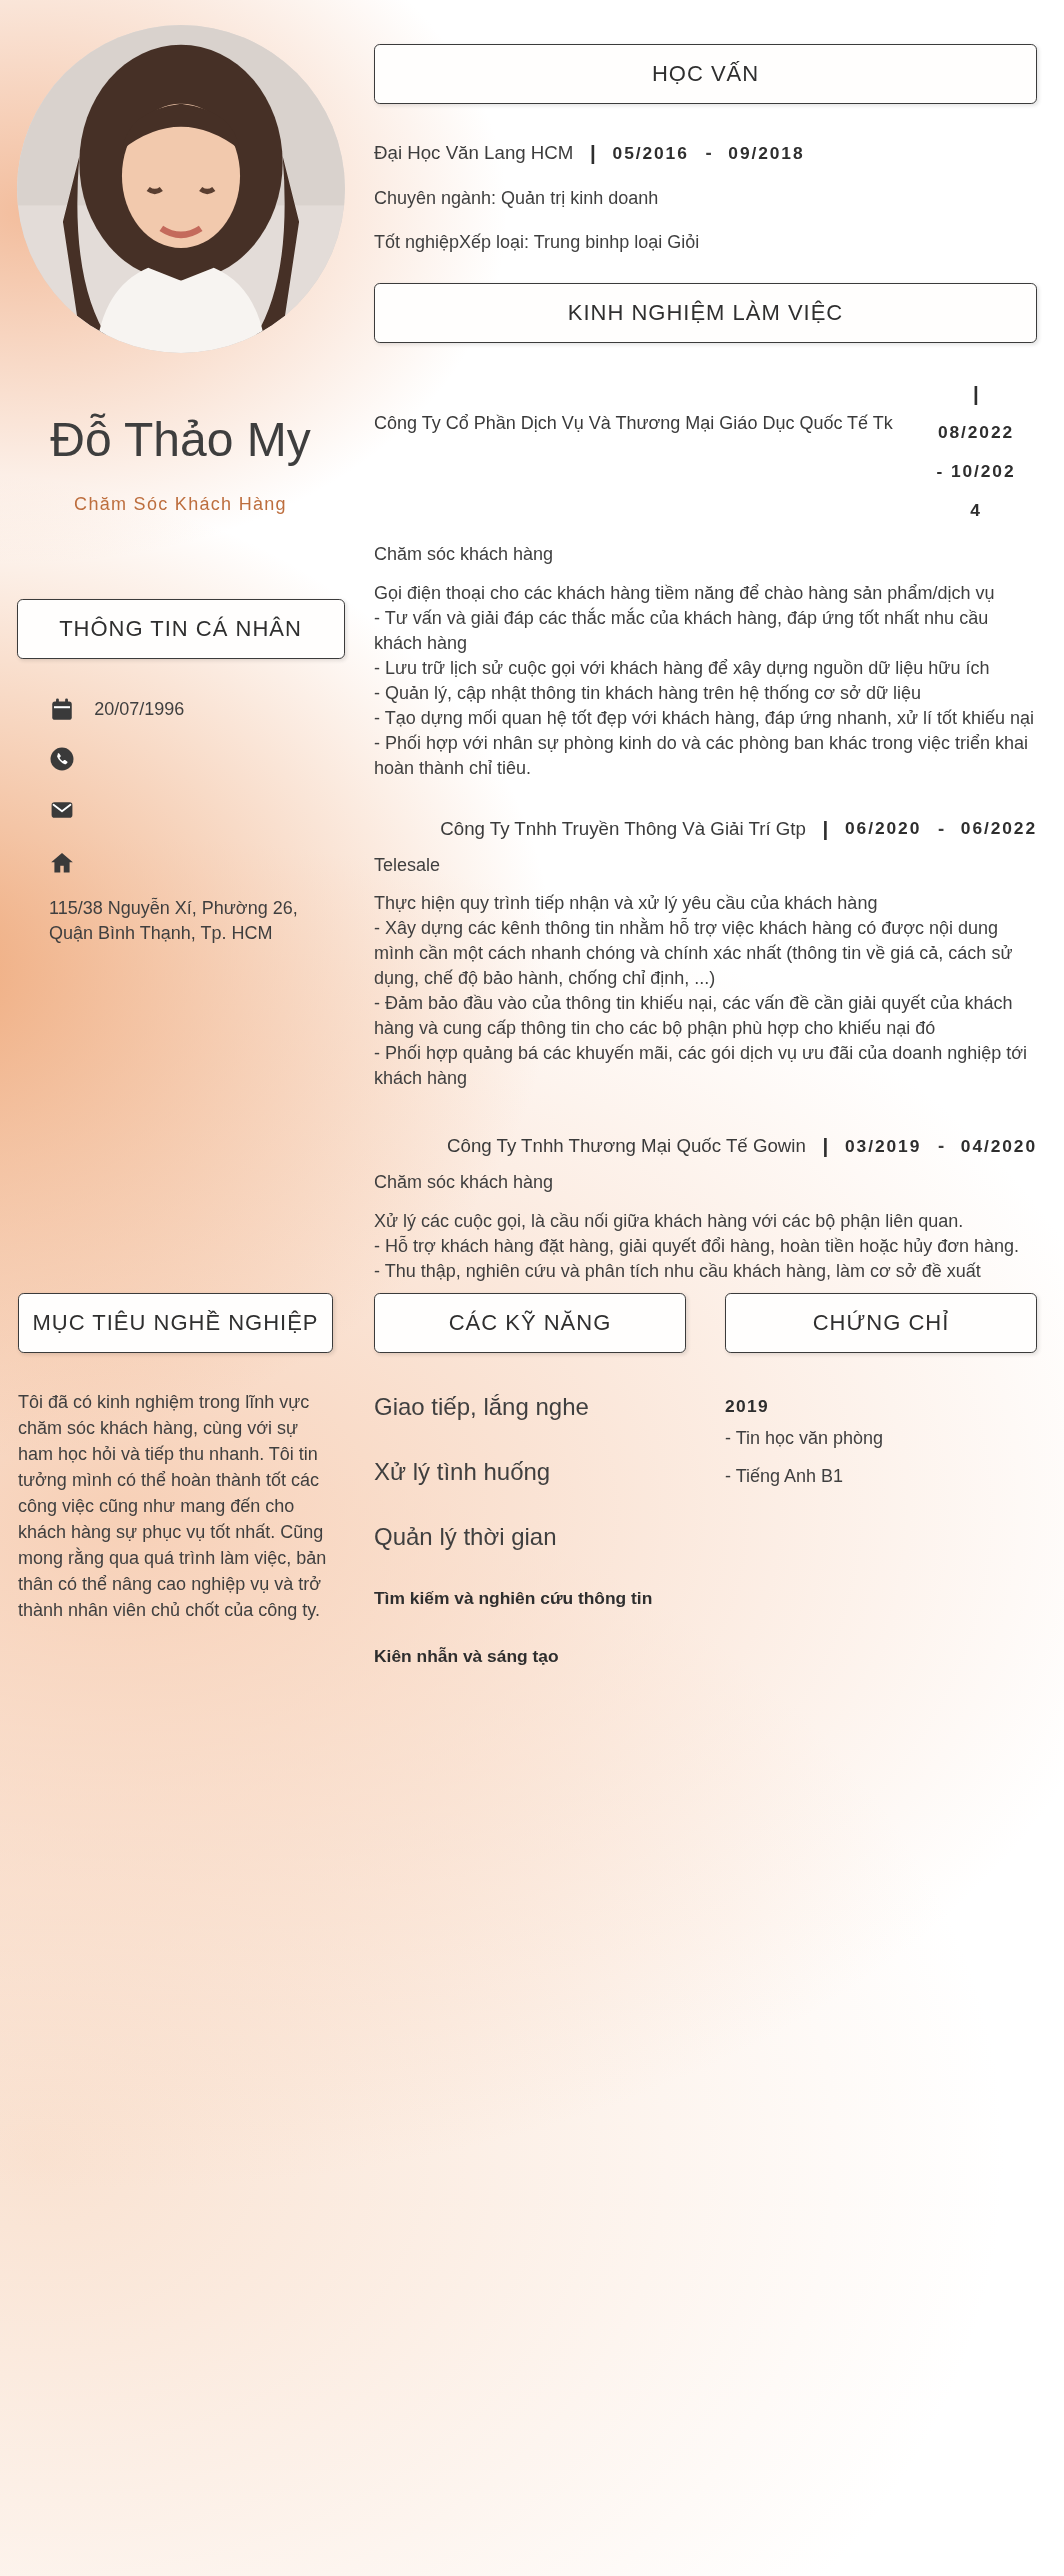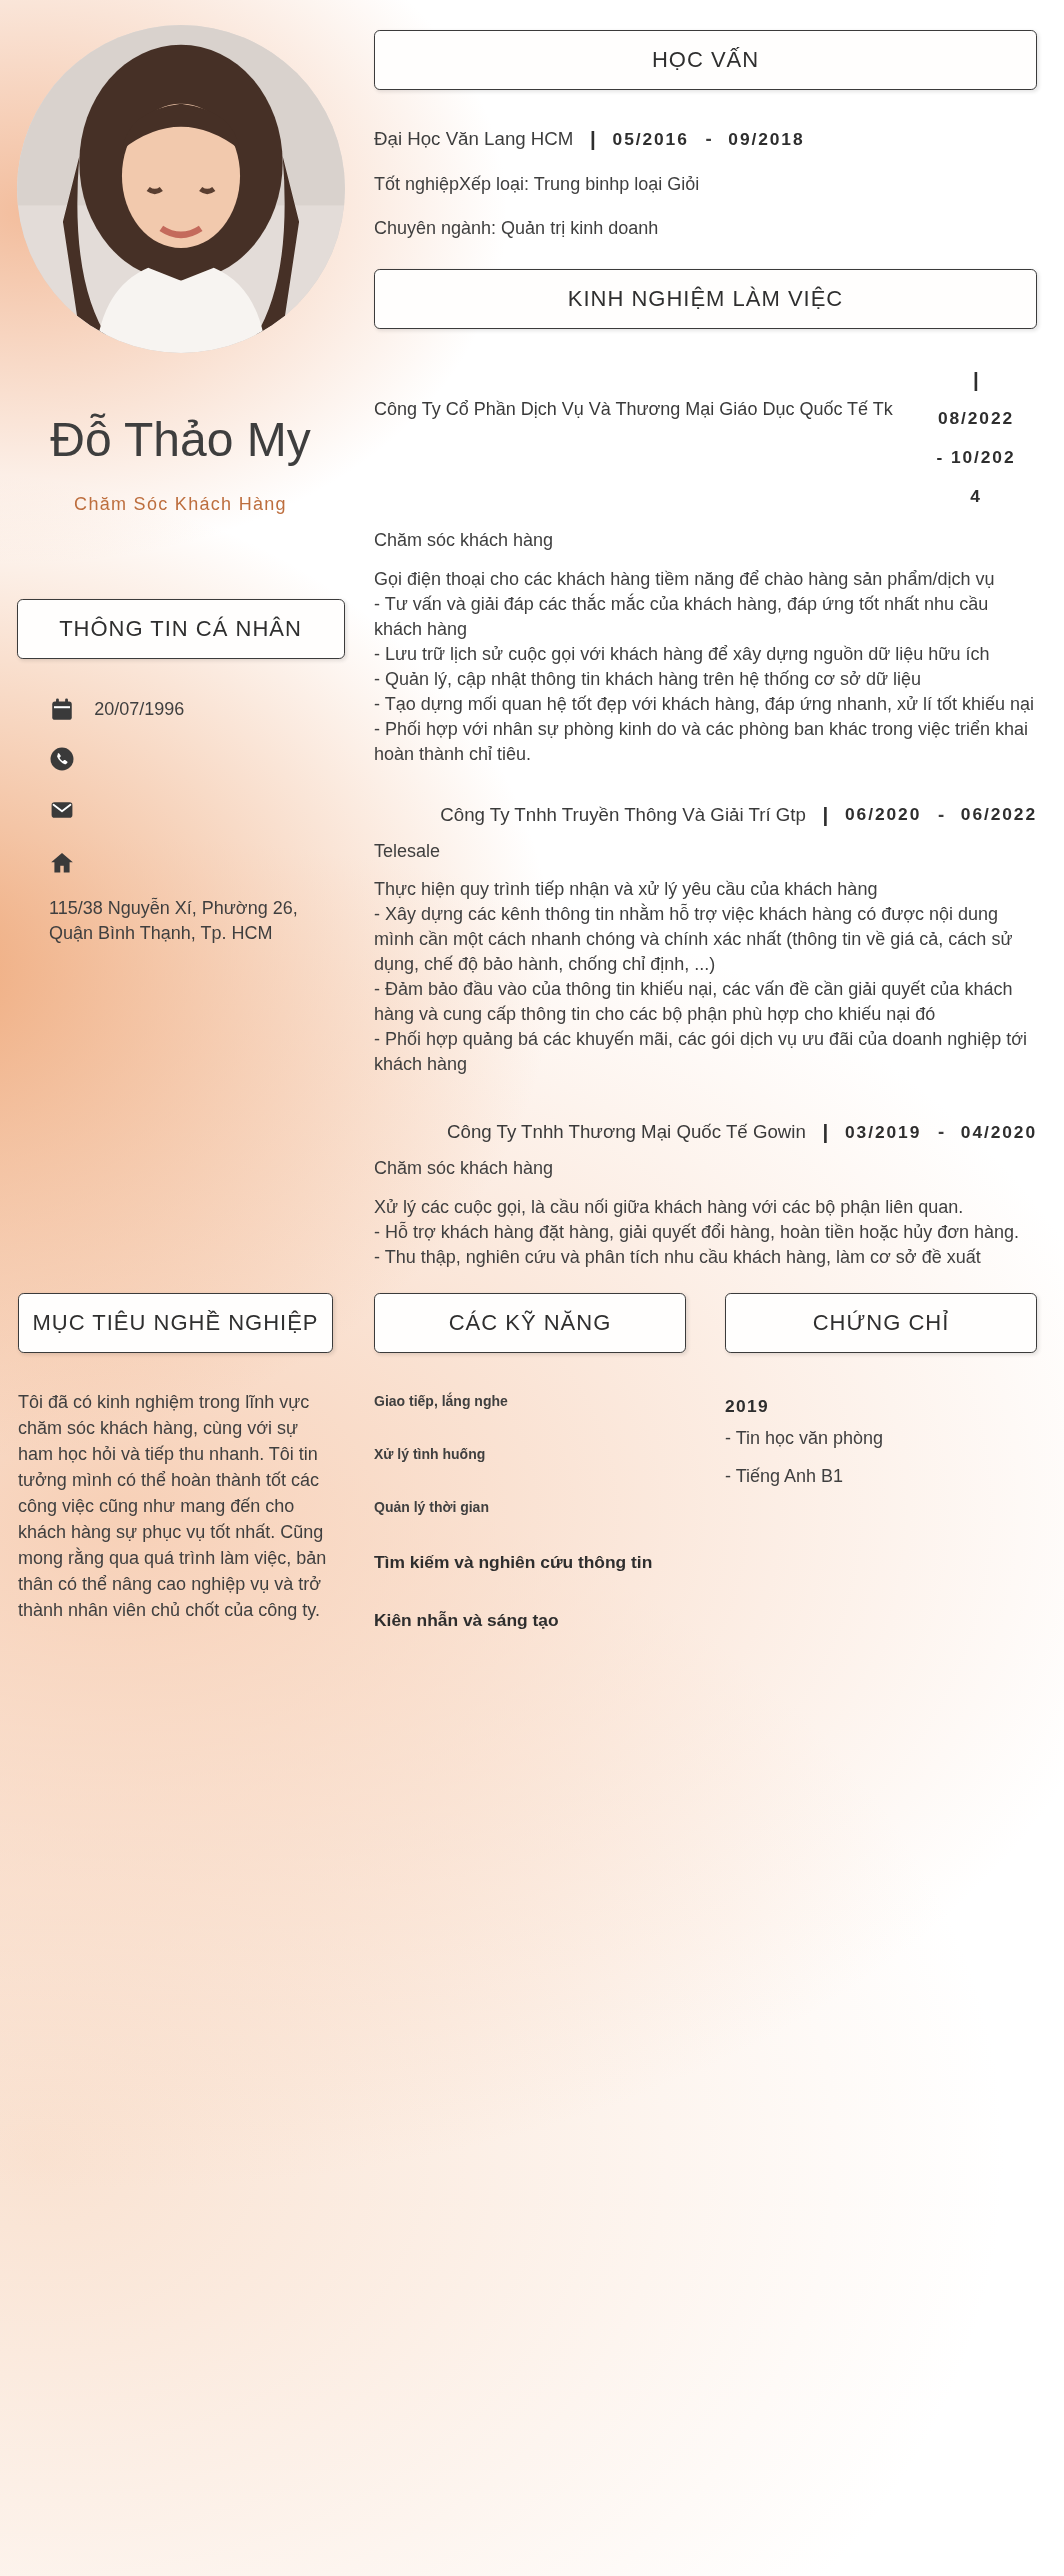--- a/index.html
+++ b/index.html
@@ -44,39 +44,39 @@
   .name { text-align:center; font-size:48px; font-weight:400; color:#3e3e3e; margin-top:59px; }
   .subtitle { text-align:center; font-size:18px; letter-spacing:1.3px; color:#bd6e3e; margin-top:27px; }
   .sidebar .section-box { width:328px; margin:84px auto 0; }
   .contact { margin:37px 0 0 49px; }
   .contact-item { display:flex; align-items:flex-start; gap:19.3px; margin-bottom:24.5px; }
   .contact-item.address { margin-top:27px;flex-direction:column; }
   .cicon { width:26px; height:26px; flex:0 0 26px; }
   .cicon svg { display:block; width:26px; height:26px; }
   .ctext { font-size:18px; line-height:25px; color:#3f3f3f; max-width:251px; padding-top:1.3px; }
   
-  .main { position:absolute; left:374px; top:30px; width:663px; }
+  .main { position:absolute; left:374px; top:44px; width:663px; }
   .edu-line1 { display:flex; align-items:center; gap:16.7px; margin-top:37px; font-size:18.7px; }
   .edu-line { margin-top:23px; font-size:18px; color:#3f3f3f; }
   .exp-box { margin-top:30px; }
   .job1-header { display:flex; margin-top:31px; }
   .job1-company { flex:1 1 auto; font-size:18px; line-height:24.5px; padding-top:37px; color:#3a3a3a; }
   .job1-dates { flex:0 0 122px; text-align:center; line-height:39px; }
   .job-header { display:flex; align-items:center; gap:16.7px; margin-top:36px; font-size:18.7px;justify-content:flex-end; }
   .job-header.third { margin-top:43px; }
   .company { color:#3a3a3a; }
   .role { margin-top:14px; font-size:18px; color:#3f3f3f; }
   .desc { margin-top:15.5px; }
   
   .objective-sec { position:absolute; left:18px; top:1293px; width:315px; }
   .objective-sec .section-box { width:315px; }
   .objective-text { margin-top:36px; font-size:18px; line-height:26px; color:#3f3f3f; }
   .skills-sec { position:absolute; left:374px; top:1293px; width:312px; }
   .cert-sec { position:absolute; left:725px; top:1293px; width:312px; }
-  .skill-item { margin-top:37px; font-size:14px; color:#3f3f3f;font-weight:bold; }
+  .skill-item { margin-top:37px; font-size:24px; color:#3f3f3f; }
   .skill-item.first { margin-top:40px; }
   .skill-item.strong { font-weight:700; font-size:17.4px; color:#2e2e2e; }
   .cert-year { margin-top:43px; font-weight:700; font-size:17.4px; letter-spacing:1.3px; color:#2e2e2e; }
   .cert-item { margin-top:6.4px; font-size:18px; line-height:31px; color:#3f3f3f; }
 </style>
 </head>
 <body>
 
 <div class="page">
 
@@ -159,22 +159,22 @@
 
     <div class="section-box">HỌC VẤN</div>
 
     <div class="edu-line1">
       <span>Đại Học Văn Lang HCM</span>
       <span class="sep">|</span>
       <span class="date">05/2016</span>
       <span class="bold">-</span>
       <span class="date">09/2018</span>
     </div>
+    <div class="edu-line">Chuyên ngành: Quản trị kinh doanh</div>
     <div class="edu-line">Tốt nghiệpXếp loại: Trung binhp loại Giỏi</div>
-    <div class="edu-line">Chuyên ngành: Quản trị kinh doanh</div>
 
     <div class="section-box exp-box">KINH NGHIỆM LÀM VIỆC</div>
 
     <div class="job1-header">
       <span class="job1-company company">Công Ty Cổ Phần Dịch Vụ Và Thương Mại Giáo Dục Quốc Tế Tk</span>
       <span class="job1-dates">
         <span class="sep" style="display:block;">|</span>
         <span class="date" style="display:block;">08/2022</span>
         <span class="date" style="display:block;">-  10/202</span>
         <span class="date" style="display:block;">4</span>

